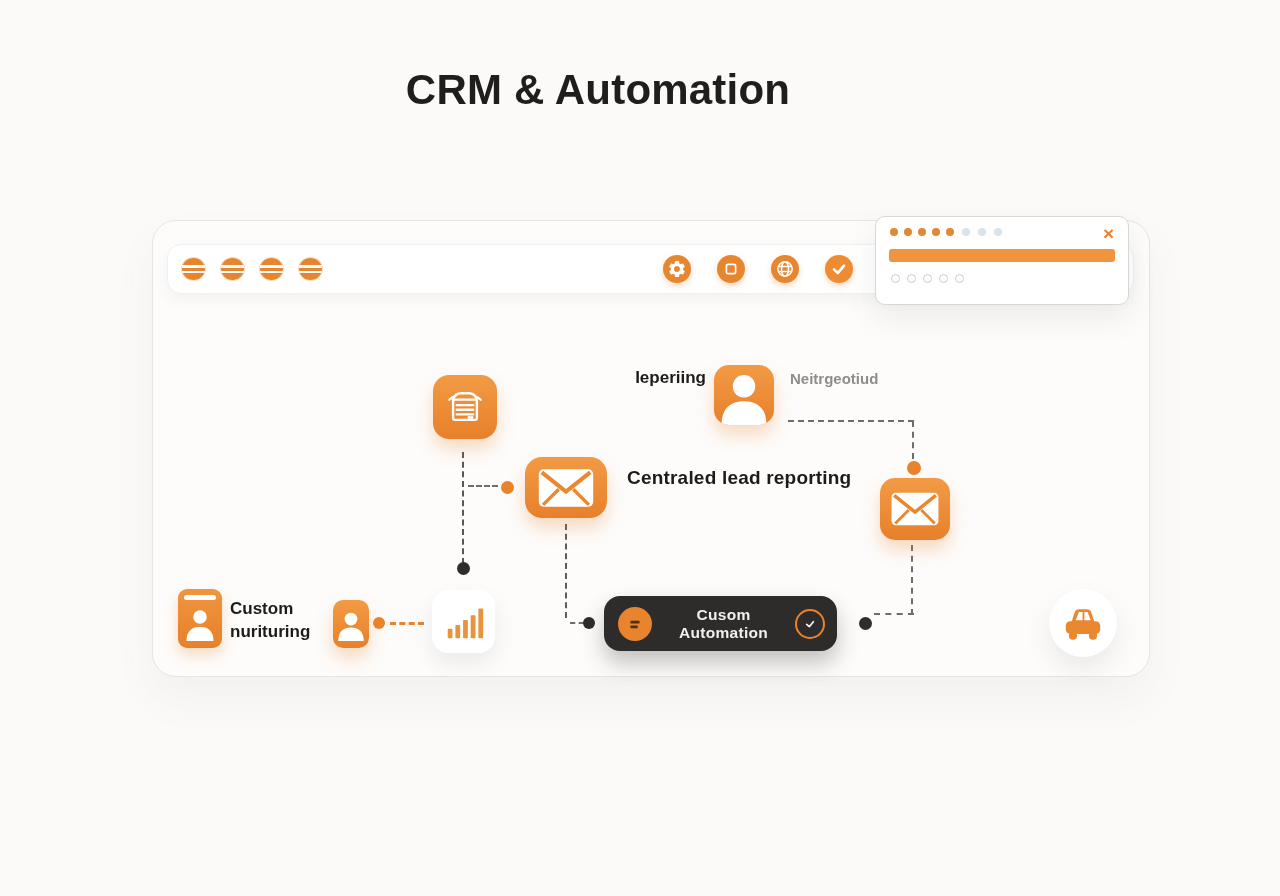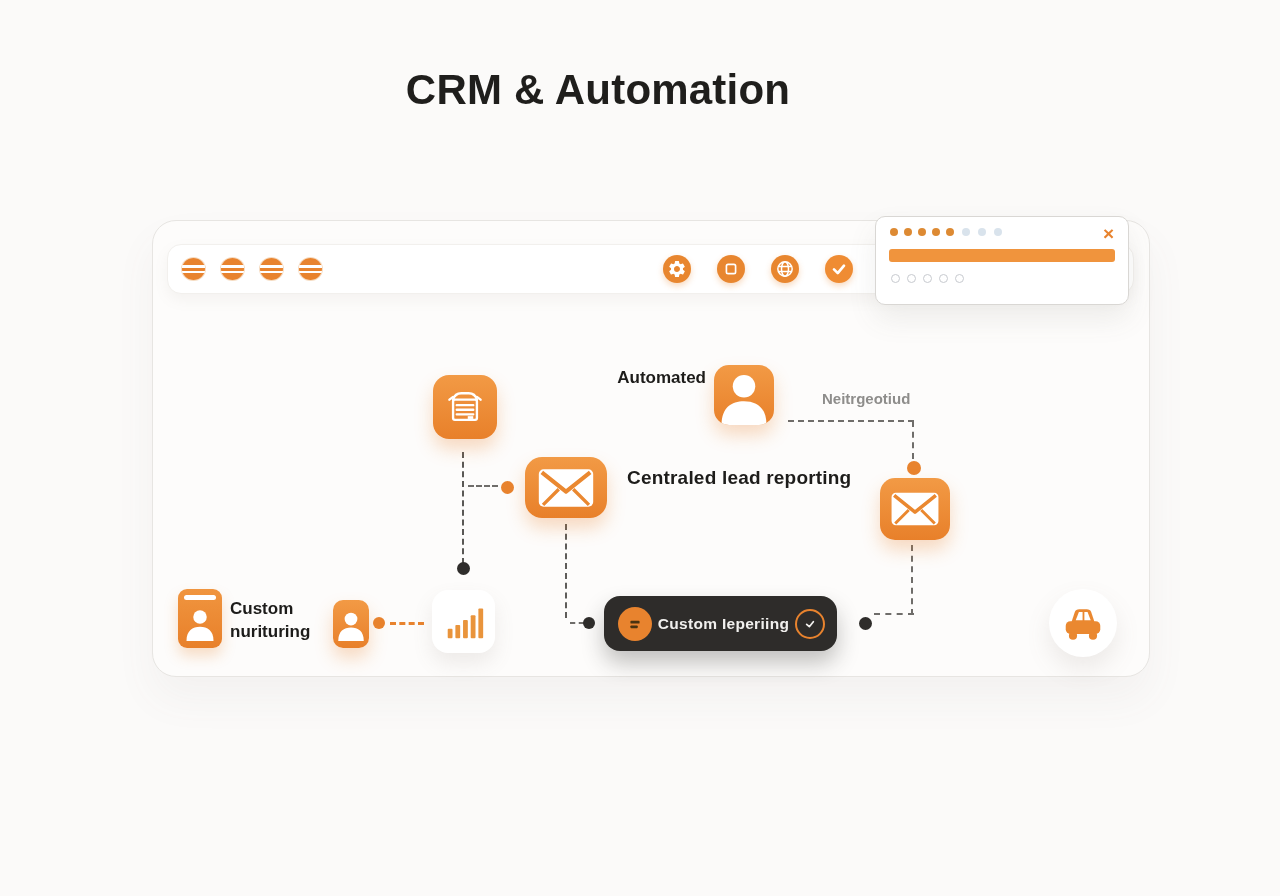--- a/index.html
+++ b/index.html
@@ -219,28 +219,28 @@
 <div class="abs tile tile-printer">
   <svg viewBox="0 0 48 48" width="44" height="44" fill="none" stroke="#fff" stroke-width="2.6" stroke-linecap="round" stroke-linejoin="round">
     <path d="M11 16 Q13 9 20 9 H28 Q35 9 37 16"></path>
     <path d="M7 16 L11 13 M41 16 L37 13"></path>
     <rect x="11" y="16" width="26" height="22" rx="2"></rect>
     <path d="M15 22 H33 M15 27 H33 M15 32 H33"></path>
     <rect x="27" y="34" width="6" height="3" fill="#fff" stroke="none"></rect>
   </svg>
 </div>
 
-<div class="abs lbl lbl-automated">Automated</div>
+<div class="abs lbl lbl-automated">Ieperiing</div>
 <div class="abs tile tile-avatar">
   <svg viewBox="0 0 48 48" width="60" height="60">
     <circle cx="24" cy="17" r="9" fill="#fff"></circle>
     <path d="M6 48 C6 34 14 29 24 29 C34 29 42 34 42 48 Z" fill="#fff"></path>
   </svg>
 </div>
-<div class="abs lbl-recipient abs" style="position: absolute; left: 822px; top: 370px; font-size: 15px; font-weight: 600; color: rgb(142, 141, 139); margin-top: 20px;">Neitrgeotiud</div>
+<div class="abs lbl-recipient abs" style="position: absolute; left: 790px; top: 370px; font-size: 15px; font-weight: 600; color: rgb(142, 141, 139);">Neitrgeotiud</div>
 
 <div class="abs tile tile-mail-left">
   <svg viewBox="0 0 48 34" width="58" height="42">
     <rect x="1.5" y="1.5" width="45" height="31" rx="4" fill="#fff"></rect>
     <path d="M4 4 L24 20 L44 4" fill="none" stroke="#ea8830" stroke-width="3.4" stroke-linejoin="round"></path>
     <path d="M5 31 L18 18 M43 31 L30 18" stroke="#ea8830" stroke-width="2.8"></path>
   </svg>
 </div>
 <div class="abs lbl lbl-nurturing">Centraled lead reporting</div>
 <div class="abs tile tile-mail-right">
@@ -276,21 +276,21 @@
   </svg>
 </div>
 
 <button class="abs dark-btn">
   <span class="oc">
     <svg viewBox="0 0 24 24" width="22" height="22" fill="#4a3311">
       <rect x="7" y="8.5" width="10" height="3" rx="1"></rect>
       <rect x="7" y="13.5" width="8" height="3" rx="1"></rect>
     </svg>
   </span>
-  <span class="label">Custom Ieperiing</span>
+  <span class="label">Cusom Automation</span>
   <span class="cc">
     <svg viewBox="0 0 24 24" width="16" height="16" fill="none" stroke="#f2f1ef" stroke-width="2.6" stroke-linecap="round" stroke-linejoin="round">
         <path d="M7 12.5 L11 16 L17 8.5"></path>
       </svg>
   </span>
 </button>
 
 <div class="abs car-circle">
   <svg viewBox="0 0 48 44" width="44" height="40">
     <path d="M11 22 L15 10 Q16 7 20 7 H28 Q32 7 33 10 L37 22 Z" fill="#ea8830"></path>

